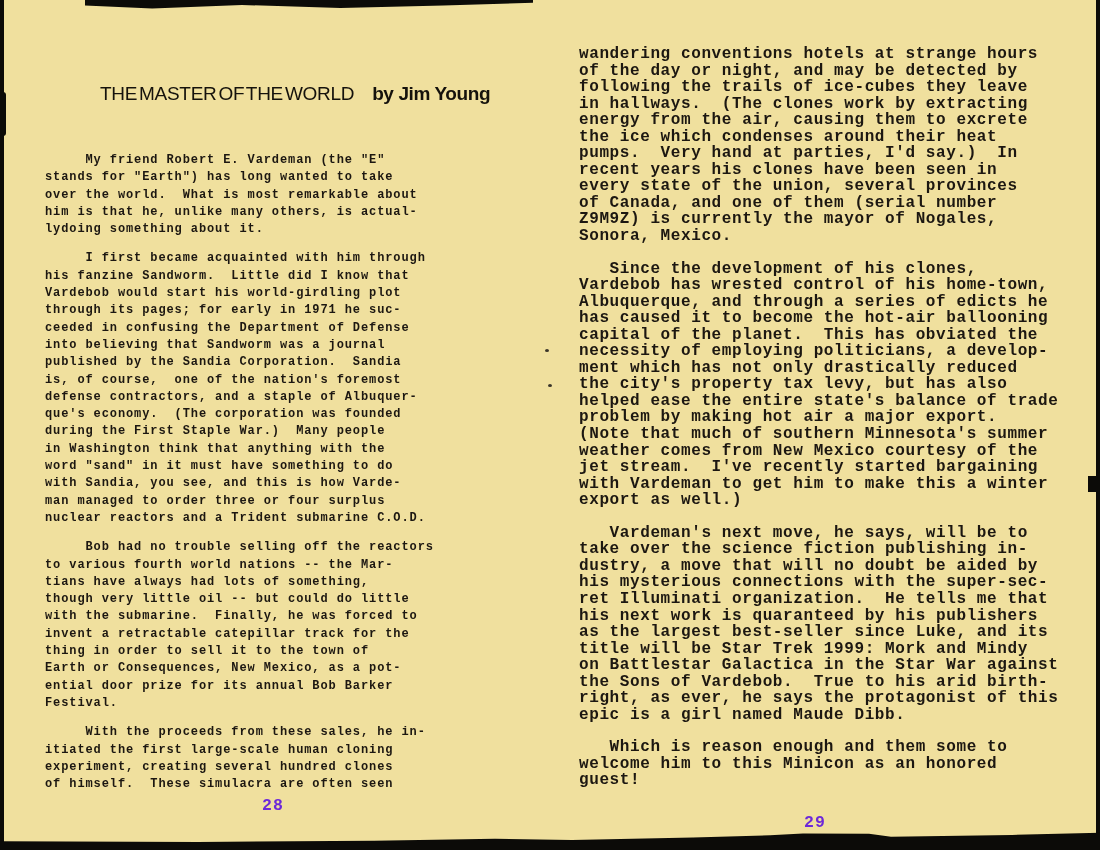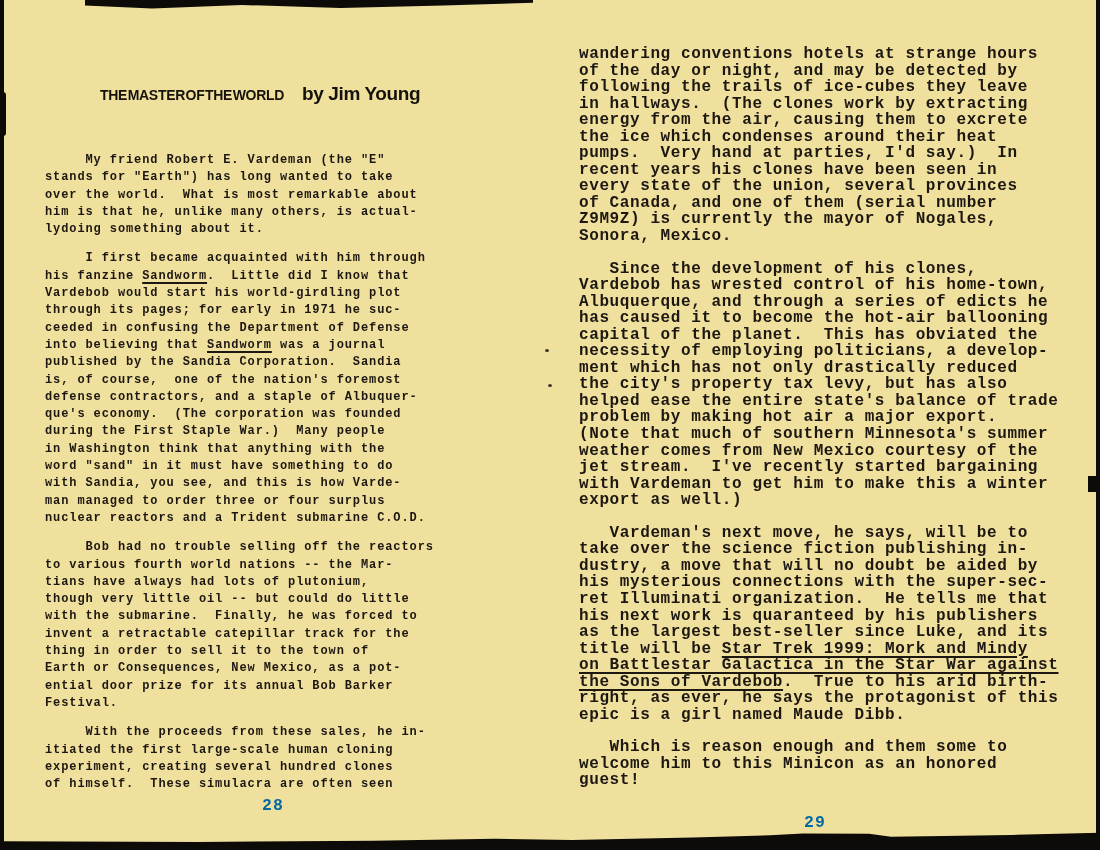--- a/index.html
+++ b/index.html
@@ -19,32 +19,32 @@
   .edge-bottom{left:0;top:832px;width:1100px;height:18px;
     clip-path:polygon(0 52%,18% 55%,34% 48%,45% 38%,52% 44%,63% 30%,70% 18%,73% 8%,79% 10%,81% 26%,92% 16%,100% 4%,100% 100%,0 100%);}
   .speck{position:absolute;background:#3a352a;border-radius:50%;}
 
   
   .title-row{
     position:absolute;left:100px;top:83px;white-space:nowrap;
     font-family:"Liberation Sans","DejaVu Sans",sans-serif;
     color:#15120c;
   }
-  .heading{font-size:14px;font-weight:bold;letter-spacing:-0.3px;word-spacing:-3px;}
+  .heading{font-size:19px;font-weight:normal;letter-spacing:-0.3px;word-spacing:-3px;}
   .byline{font-size:19px;font-weight:bold;margin-left:18px;letter-spacing:-0.4px;}
 
   
   .column{position:absolute;color:#1c1711;font-weight:bold;}
   .col-left{left:45px;top:152px;font-size:12px;line-height:17.3px;letter-spacing:0.9px;}
   .col-right{left:579px;top:46px;font-size:16px;line-height:16.55px;letter-spacing:0.6px;}
   .line{white-space:pre;min-height:1em;}
-  .line span.u{text-decoration:underline;text-decoration-thickness:2px;text-underline-offset:3px;}
+  .line span.u{text-decoration-thickness:2px;text-underline-offset:3px;}
 
   .pagenum{
-    position:absolute;color:#0369a1;font-weight:bold;font-size:16.5px;letter-spacing:1px;
+    position:absolute;color:#6d28d9;font-weight:bold;font-size:16.5px;letter-spacing:1px;
   }
   .pn-left{left:262px;top:796px;}
   .pn-right{left:804px;top:813px;}
 </style>
 </head>
 <body>
 
 <div class="edge edge-left"></div>
 <div class="edge edge-left-blob"></div>
 <div class="edge edge-right"></div>
@@ -77,21 +77,21 @@
       <div class="line"><span>que's economy.  (The corporation was founded</span></div>
       <div class="line"><span>during the First Staple War.)  Many people</span></div>
       <div class="line"><span>in Washington think that anything with the</span></div>
       <div class="line"><span>word "sand" in it must have something to do</span></div>
       <div class="line"><span>with Sandia, you see, and this is how Varde-</span></div>
       <div class="line"><span>man managed to order three or four surplus</span></div>
       <div class="line"><span>nuclear reactors and a Trident submarine C.O.D.</span></div>
       <div class="line"><span></span></div>
       <div class="line"><span>     Bob had no trouble selling off the reactors</span></div>
       <div class="line"><span>to various fourth world nations -- the Mar-</span></div>
-      <div class="line"><span>tians have always had lots of plutonium,</span></div>
+      <div class="line"><span>tians have always had lots of something,</span></div>
       <div class="line"><span>though very little oil -- but could do little</span></div>
       <div class="line"><span>with the submarine.  Finally, he was forced to</span></div>
       <div class="line"><span>invent a retractable catepillar track for the</span></div>
       <div class="line"><span>thing in order to sell it to the town of</span></div>
       <div class="line"><span>Earth or Consequences, New Mexico, as a pot-</span></div>
       <div class="line"><span>ential door prize for its annual Bob Barker</span></div>
       <div class="line"><span>Festival.</span></div>
       <div class="line"><span></span></div>
       <div class="line"><span>     With the proceeds from these sales, he in-</span></div>
       <div class="line"><span>itiated the first large-scale human cloning</span></div>

